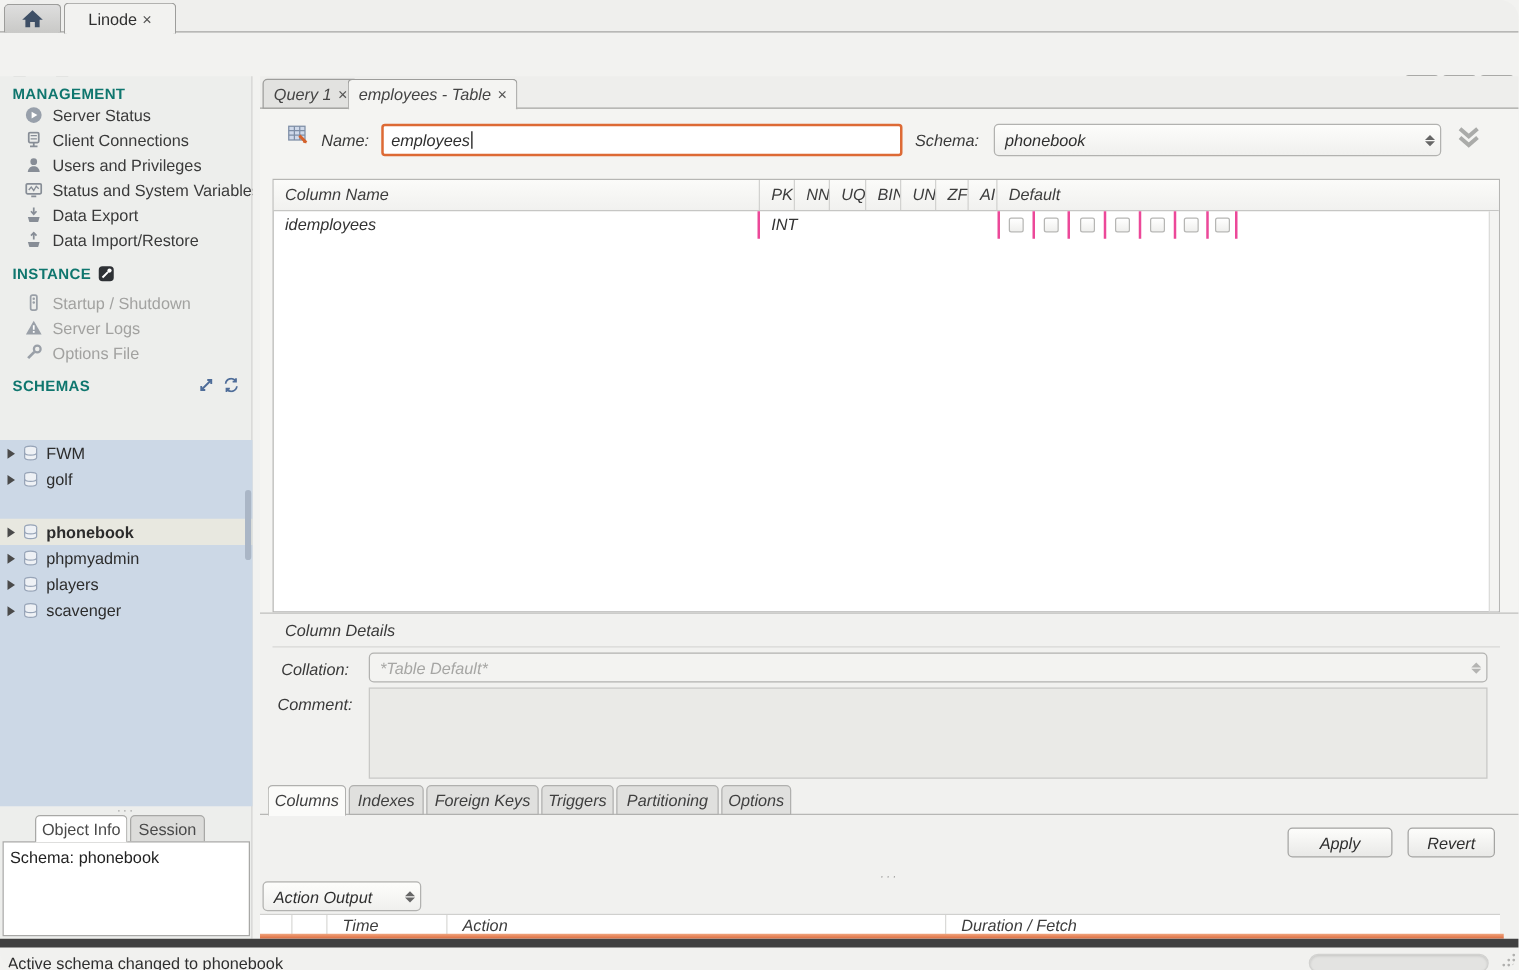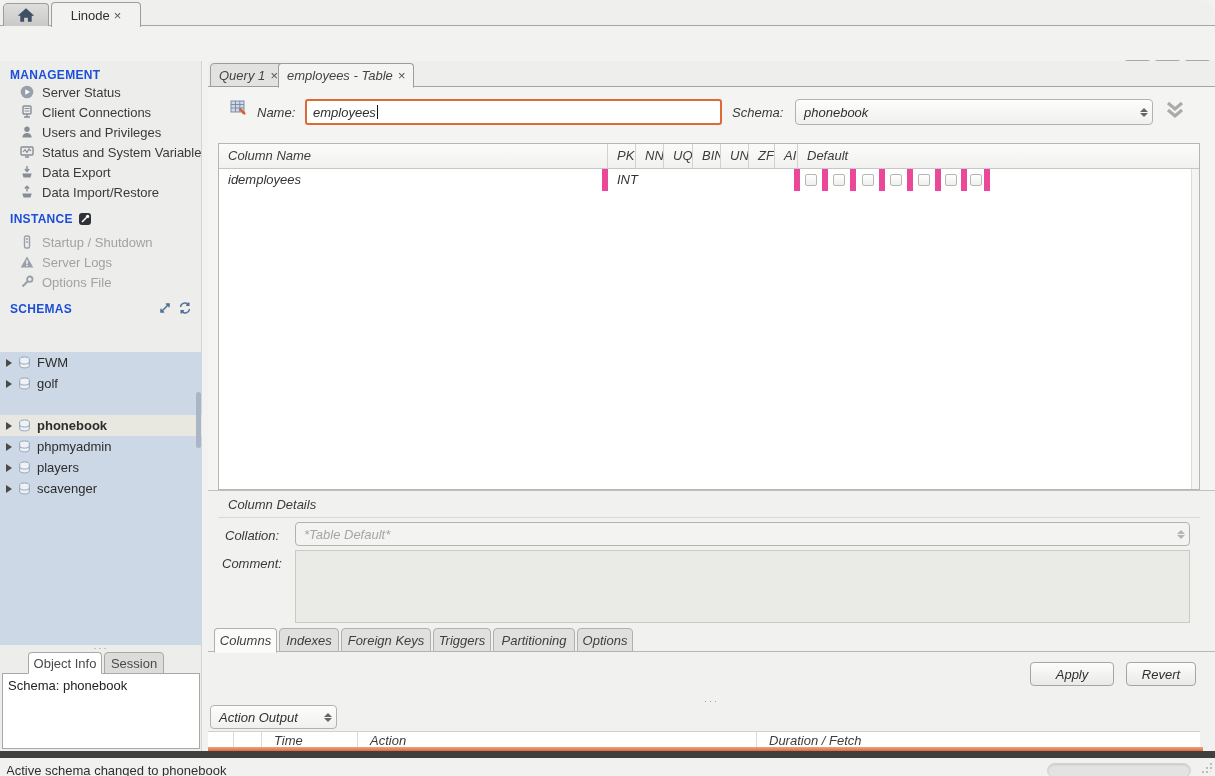--- a/index.html
+++ b/index.html
@@ -14,21 +14,21 @@
   .close-x { color:#555; font-size:13px; cursor:default; }
 
   
   .toolbar { position:absolute; left:0; top:27px; width:1215px; height:34px; background:#f2f2f0; }
   .tb-btn { position:absolute; top:31px; width:28px; height:28px; display:flex; align-items:center; justify-content:center; }
   .tb-right-btn { position:absolute; top:33px; width:27px; height:22px; border:1px solid #a9a9a7; border-radius:3px; background:linear-gradient(#fcfcfa,#ececea); display:flex; align-items:center; justify-content:center; }
   .wb-status { position:absolute; top:34px; display:flex; align-items:center; justify-content:center; }
 
   
   .sidebar { position:absolute; left:0; top:61px; width:202px; height:690px; background:#edeeec; border-right:1px solid #d4d4d2; }
-  .side-title { position:absolute; left:10px; font-weight:bold; font-size:12px; color:#1d4ed8; letter-spacing:.3px; display:flex; align-items:center; gap:5px; }
+  .side-title { position:absolute; left:10px; font-weight:bold; font-size:12px; color:#0f766e; letter-spacing:.3px; display:flex; align-items:center; gap:5px; }
   .side-item { position:absolute; left:0; width:202px; height:20px; display:flex; align-items:center; gap:8px; padding-left:20px; white-space:nowrap; overflow:hidden; }
   .side-item .lbl { color:#3a3a3a; }
   .side-item.disabled .lbl { color:#a2a2a0; }
   .hdr-icons { position:absolute; top:302px; right:10px; display:flex; gap:8px; }
   .filter-box { position:absolute; left:9px; top:322px; width:184px; height:23px; background:#fff; border:1px solid #aeaeac; border-radius:12px; display:flex; align-items:center; padding-left:6px; gap:5px; }
   .filter-box input { border:none; outline:none; background:transparent; font-family:"Liberation Sans",sans-serif; font-size:13px; color:#333; width:140px; }
   .filter-box input::placeholder { color:#9a9a98; }
   .tree { position:absolute; left:0; top:291px; width:202px; height:293px; background:#ccd8e6; }
   .tree-row { position:absolute; left:0; width:202px; height:21px; display:flex; align-items:center; padding-left:6px; gap:6px; color:#2c2c2c; }
   .tree-row.selected { background:#e8e8e0; font-weight:bold; }
@@ -56,21 +56,21 @@
   .spin .up { border-bottom:4px solid #666; }
   .spin .dn { border-top:4px solid #666; }
   .combo.disabled .spin .up { border-bottom-color:#b4b4b2; }
   .combo.disabled .spin .dn { border-top-color:#b4b4b2; }
 
   
   .grid { position:absolute; left:10px; top:82px; width:982px; height:347px; background:#fff; border:1px solid #b6b6b4; }
   .grid-header { display:flex; height:25px; background:linear-gradient(#fbfbf9,#f1f1ef); border-bottom:1px solid #c6c6c4; }
   .gh { border-right:1px solid #d2d2d0; padding:4px 0 0 9px; color:#3d3d3d; overflow:hidden; white-space:nowrap; flex:0 0 auto; }
   .grid-row { display:flex; height:22px; }
-  .gc { border-right:6px solid #ec4899; padding:3px 0 0 9px; color:#333; flex:0 0 auto; display:block; }
+  .gc { border-right:2px solid #ec4899; padding:3px 0 0 9px; color:#333; flex:0 0 auto; display:block; }
   .gc.cb-cell { display:flex; align-items:center; justify-content:center; padding:0; }
   .cb { width:12px; height:12px; border:1px solid #b6b6b4; border-radius:2px; background:linear-gradient(#fff,#efefed); }
   .grid-sb { position:absolute; right:0; top:25px; bottom:0; width:8px; background:#f4f4f2; border-left:1px solid #dcdcda; }
 
   
   .lower { position:absolute; left:0; top:429px; width:1007px; height:310px; background:#f1f1ef; border-top:1px solid #c0c0be; }
   .groove { position:absolute; left:10px; top:26px; width:982px; height:1px; background:#d8d8d6; }
   .ed-tabs-line { position:absolute; left:0; top:160px; width:1007px; height:1px; background:#b7b7b5; }
   .etab { position:absolute; top:137px; height:24px; border:1px solid #b0b0ae; border-radius:4px 4px 0 0; background:#e0e0de; color:#3f3f3f; display:flex; align-items:center; justify-content:center; padding:0 10px; white-space:nowrap; }
   .etab.active { background:#fbfbf9; border-bottom-color:#fbfbf9; height:25px; z-index:2; }

